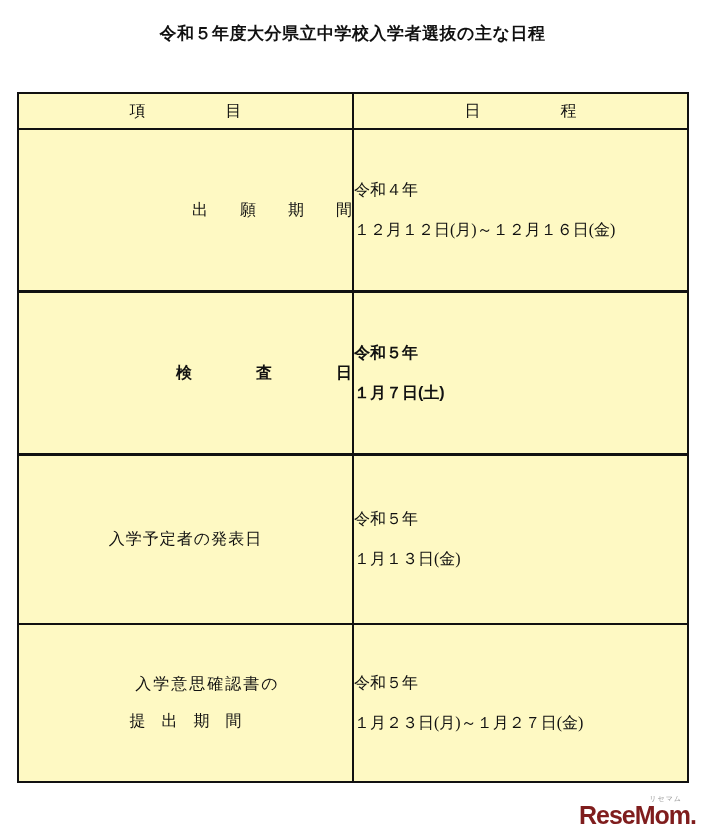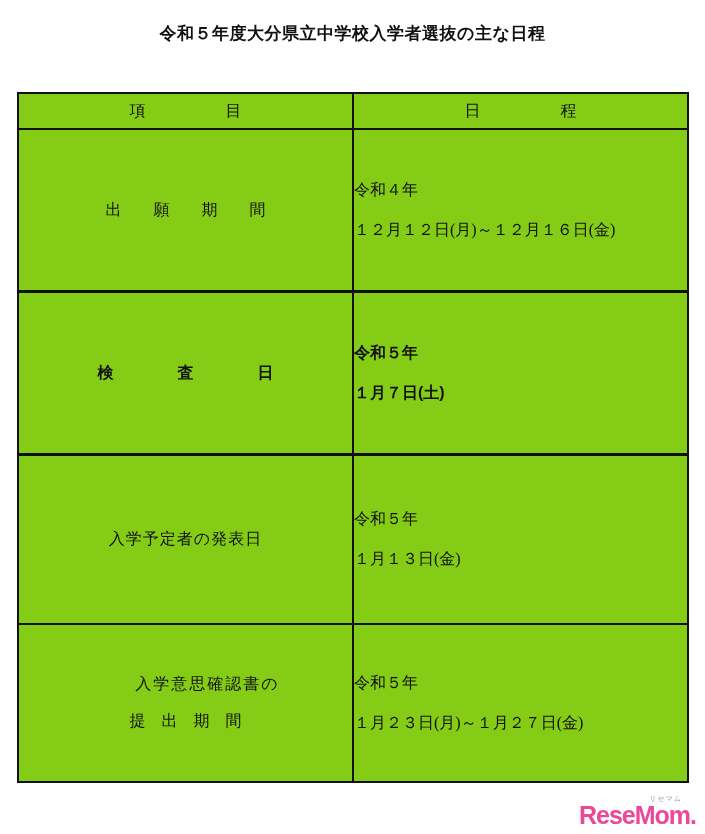--- a/index.html
+++ b/index.html
@@ -28,21 +28,21 @@
     font-size: 17px;
     letter-spacing: 0.5px;
   }
   table.schedule-table {
     position: absolute;
     left: 17px;
     top: 92px;
     width: 670px;
     border-collapse: collapse;
     table-layout: fixed;
-    background: #84cc16;
+    background: #fef9c3;
   }
   .schedule-table col { width: 335px; }
   .schedule-table th,
   .schedule-table td {
     border: 2px solid #111111;
     vertical-align: middle;
     padding: 0;
     font-size: 16px;
     font-weight: normal;
   }
@@ -57,21 +57,21 @@
   tr.row-confirmation td  { height: 156px; }
 
   
   tr.emphasis td {
     border-top: 3px solid #111111;
     border-bottom: 3px solid #111111;
     font-family: "Liberation Sans", "DejaVu Sans", sans-serif;
     font-weight: bold;
   }
 
-  .item-cell-center { text-align: center; }
+  .item-cell-center { text-align: right; }
   .item-cell-left   { text-align: center; padding-left: 60px; }
   .item-line-tight  { letter-spacing: 1px; }
   .item-line1       { letter-spacing: 2px; margin-bottom: 16px; padding-left: 44px; }
 
   .date-cell { text-align: left; padding-left: 33px; }
   .era-line  { margin-bottom: 19px; }
   .date-line { }
 
   .logo {
     position: absolute;
@@ -144,16 +144,16 @@
         <td class="date-cell">
           <div class="era-line">令和５年</div>
           <div class="date-line">１月２３日(月)～１月２７日(金)</div>
         </td>
       </tr>
     </tbody>
   </table>
 
   <div class="logo">
     <span class="logo-ruby" style="color: rgb(155, 155, 155);">リセマム</span>
-    <span class="logo-text" style="color: #ec4899;">ReseMom.</span>
+    <span class="logo-text" style="color: #7f1d1d;">ReseMom.</span>
   </div>
 
 </div>
 
 </body></html>

